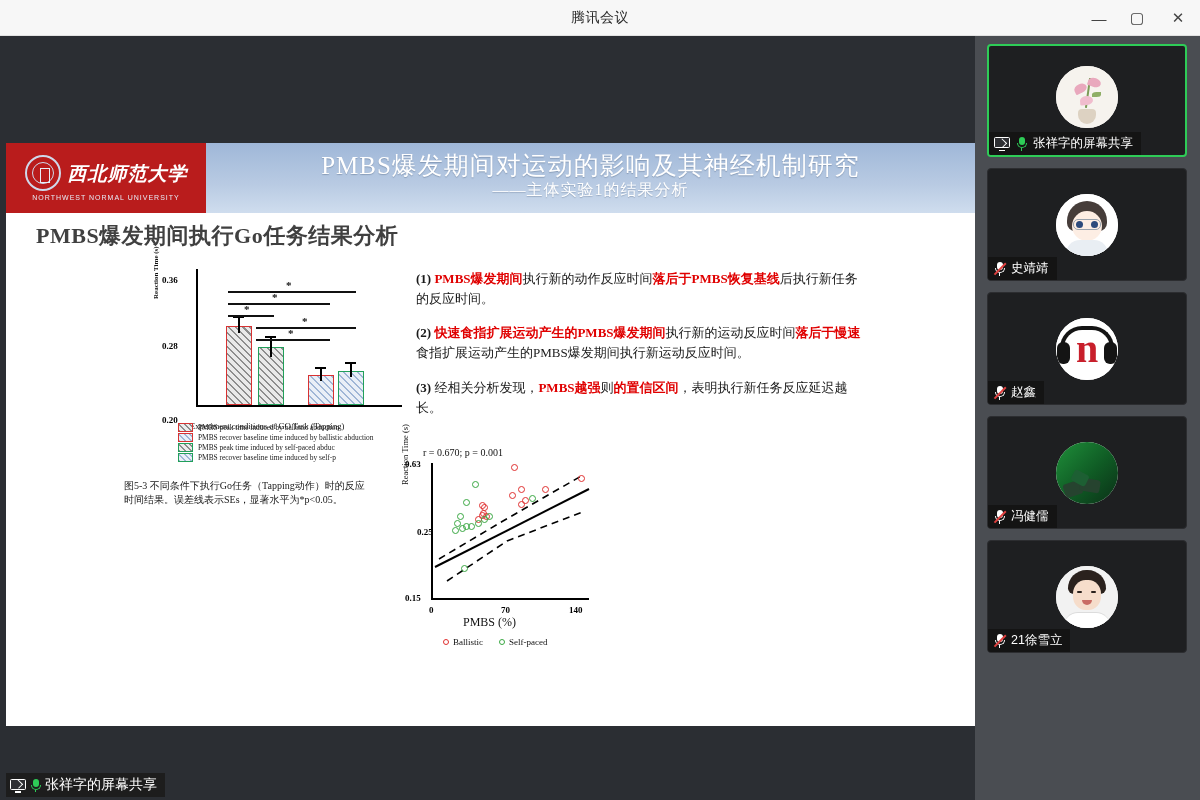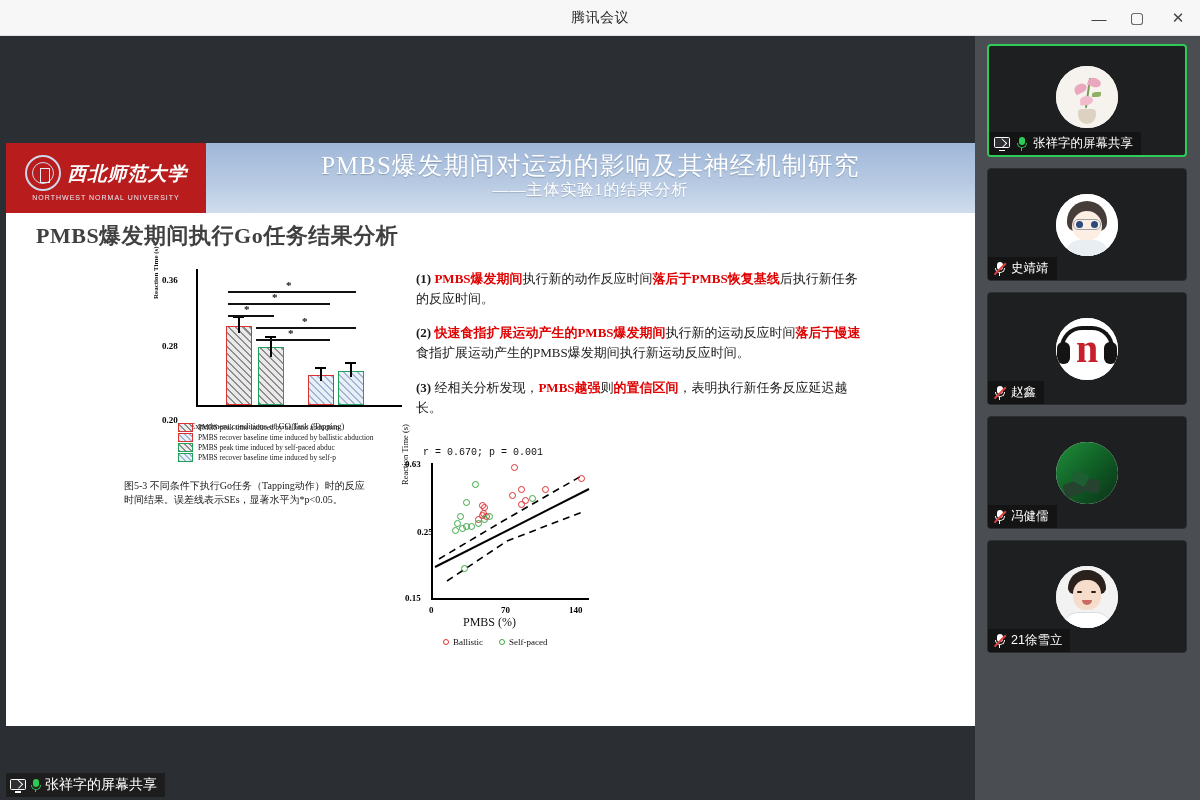--- a/index.html
+++ b/index.html
@@ -145,21 +145,21 @@
     font-size: 13px; line-height: 1.55; color: #1a1a1a; margin-bottom: 14px;
     font-family: "Liberation Serif", serif;
   }
   .bullet .num { font-weight: bold; }
   .red { color: #e00000; font-weight: bold; }
 
   
   .scatter-wrap { position: absolute; left: 395px; top: 196px; width: 200px; height: 215px; }
   .sc-rp {
     position: absolute; left: 22px; top: 0; font-size: 10px; color: #111;
-    font-family: Liberation Mono, monospace;
+    font-family: Liberation Serif, serif;
   }
   .sc-ylabel {
     position: absolute; left: -1px; top: 38px; font-size: 8.5px; color: #111;
     transform: rotate(-90deg); transform-origin: left top; white-space: nowrap;
     font-family: "Liberation Serif", serif;
   }
   .sc-tick { position: absolute; font-size: 9px; font-weight: bold; color: #000; font-family: "Liberation Serif", serif; }
   .sc-plot {
     position: absolute; left: 30px; top: 16px; width: 158px; height: 137px;
     border-left: 2px solid #000; border-bottom: 2px solid #000;

